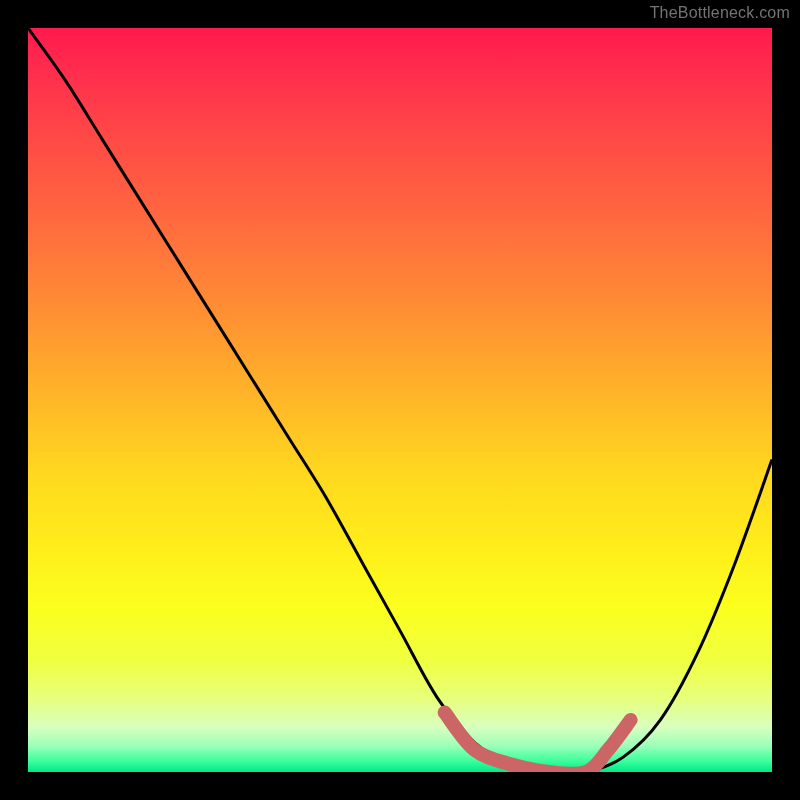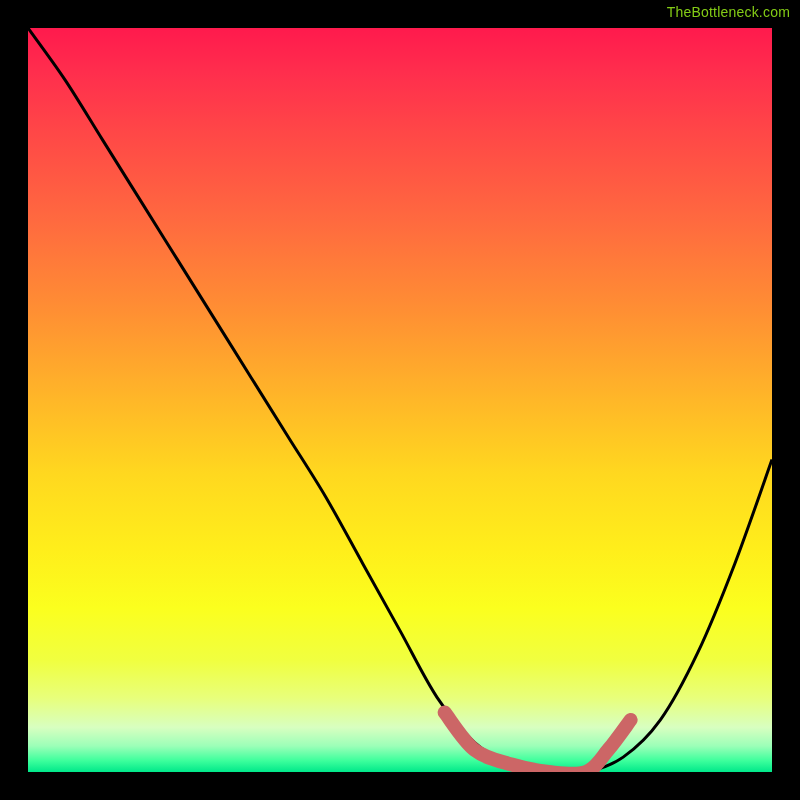--- a/index.html
+++ b/index.html
@@ -14,22 +14,22 @@
   .frame {
     position: absolute;
     top: 0; left: 0;
     width: 800px; height: 800px;
     background: #000;
   }
   .watermark {
     position: absolute;
     top: 4px;
     right: 10px;
-    color: #84cc16;
-    font-size: 14px;
+    color: #737373;
+    font-size: 16px;
     font-weight: 500;
     letter-spacing: 0.2px;
     z-index: 10;
   }
   .plot-area {
     position: absolute;
     left: 28px;
     top: 28px;
     width: 744px;
     height: 744px;

